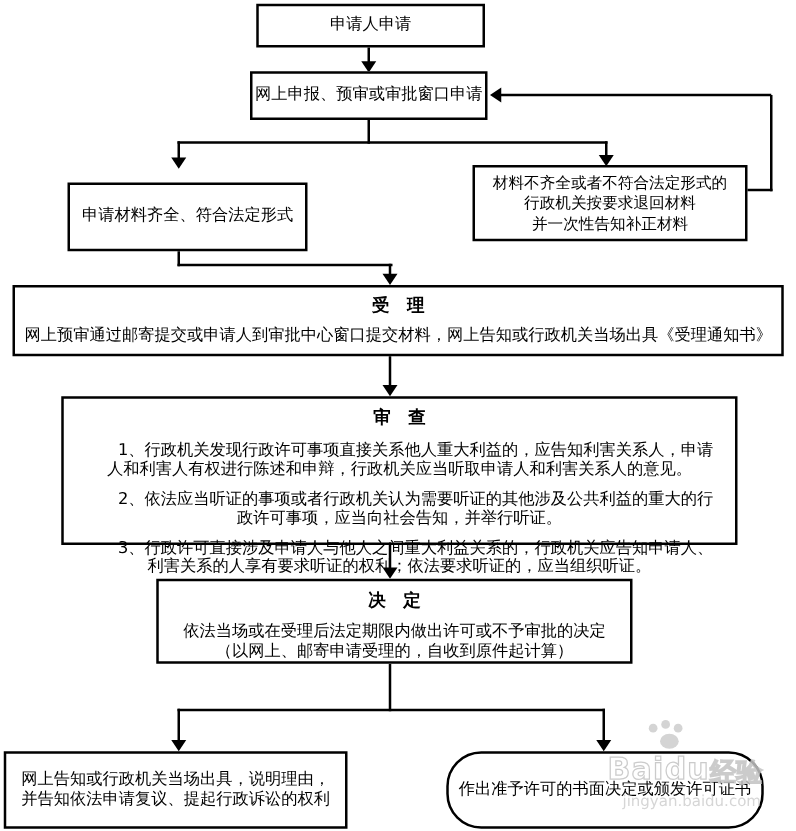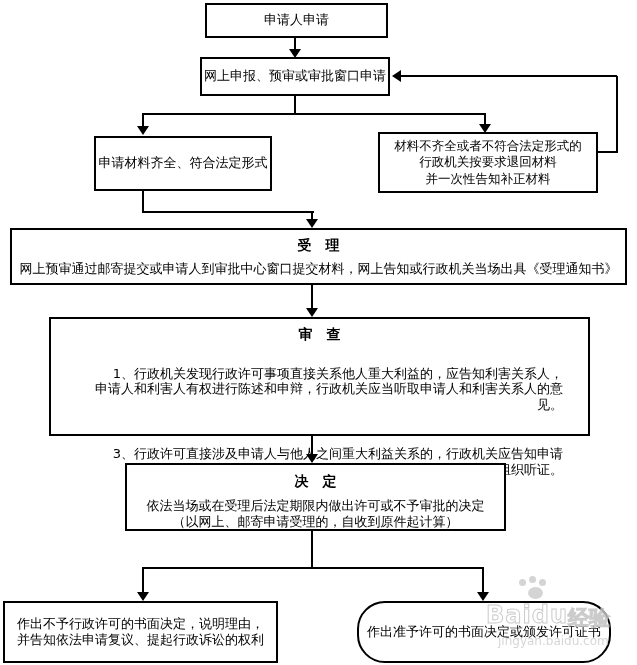--- a/index.html
+++ b/index.html
@@ -24,27 +24,27 @@
     border-top:9px solid #000;
   }
   .arrow-left{
     position:absolute;width:0;height:0;z-index:1;
     border-top:6px solid transparent;border-bottom:6px solid transparent;
     border-right:9px solid #000;
   }
   
   #box-apply{left:205px;top:3px;width:183px;height:35px;}
   #box-online{left:200px;top:57px;width:190px;height:39px;}
-  #box-complete{left:54px;top:136px;width:178px;height:55px;margin-left:40px;}
+  #box-complete{left:54px;top:146px;width:192px;height:55px;}
   #box-incomplete{left:378px;top:132px;width:220px;height:61px;font-size:12.5px;line-height:1.3;font-family:Liberation Serif, serif;}
   #box-accept{left:10px;top:228px;width:617px;height:57px;justify-content:flex-start;padding-top:7px;}
   #box-accept .section-title{margin-bottom:6px;}
   #box-review{left:49px;top:317px;width:541px;height:119px;justify-content:flex-start;padding:7px 8px 0 8px;align-items:stretch;}
   #box-review .section-title{text-align:center;margin-bottom:5px;}
-  #box-review p{margin:17px;text-align:right;text-indent:2em;font-size:13px;line-height:15.5px;}
+  #box-review p{margin:4px;text-align:center;text-indent:2em;font-size:13px;line-height:15.5px;}
   #box-decide{left:125px;top:463px;width:381px;height:68px;justify-content:flex-start;padding-top:8px;}
   #box-decide .section-title{margin-bottom:7px;}
   #box-deny{left:3px;top:601px;width:275px;height:62px;}
   #box-grant{left:357px;top:601px;width:254px;height:62px;border-radius:28px;}
   
   #watermark{position:absolute;left:480px;top:585px;width:155px;height:70px;z-index:3;pointer-events:none;opacity:.85;}
   .wm-hollow{
     position:absolute;font-weight:bold;color:#d9d9d9;
     -webkit-text-stroke:1px #c3c3c3;color:transparent;
     font-family:"DejaVu Sans","Liberation Sans",sans-serif;
@@ -82,31 +82,32 @@
   </div>
 
   <div class="box" id="box-accept">
     <div class="section-title">受　理</div>
     <div class="line">网上预审通过邮寄提交或申请人到审批中心窗口提交材料，网上告知或行政机关当场出具《受理通知书》</div>
   </div>
 
   <div class="box" id="box-review">
     <div class="section-title">审　查</div>
     <p>1、行政机关发现行政许可事项直接关系他人重大利益的，应告知利害关系人，申请人和利害人有权进行陈述和申辩，行政机关应当听取申请人和利害关系人的意见。</p>
+    <p>2、依法应当听证的事项或者行政机关认为需要听证的其他涉及公共利益的重大的行政许可事项，应当向社会告知，并举行听证。</p>
     <p>3、行政许可直接涉及申请人与他人之间重大利益关系的，行政机关应告知申请人、利害关系的人享有要求听证的权利；依法要求听证的，应当组织听证。</p>
   </div>
 
   <div class="box" id="box-decide">
     <div class="section-title">决　定</div>
     <div class="line">依法当场或在受理后法定期限内做出许可或不予审批的决定</div>
     <div class="line">（以网上、邮寄申请受理的，自收到原件起计算）</div>
   </div>
 
   <div class="box" id="box-deny">
-    <span class="line">作出不予行政许可的书面决定，说明理由，</span>
+    <span class="line">网上告知或行政机关当场出具，说明理由，</span>
     <span class="line">并告知依法申请复议、提起行政诉讼的权利</span>
   </div>
 
   <div class="box" id="box-grant">
     <span class="line">作出准予许可的书面决定或颁发许可证书</span>
   </div>
 
   <div class="vline" style="left:294px;top:37px;height:14px;"></div>
   <div class="arrow-down" style="left:289px;top:49px;"></div>
 

